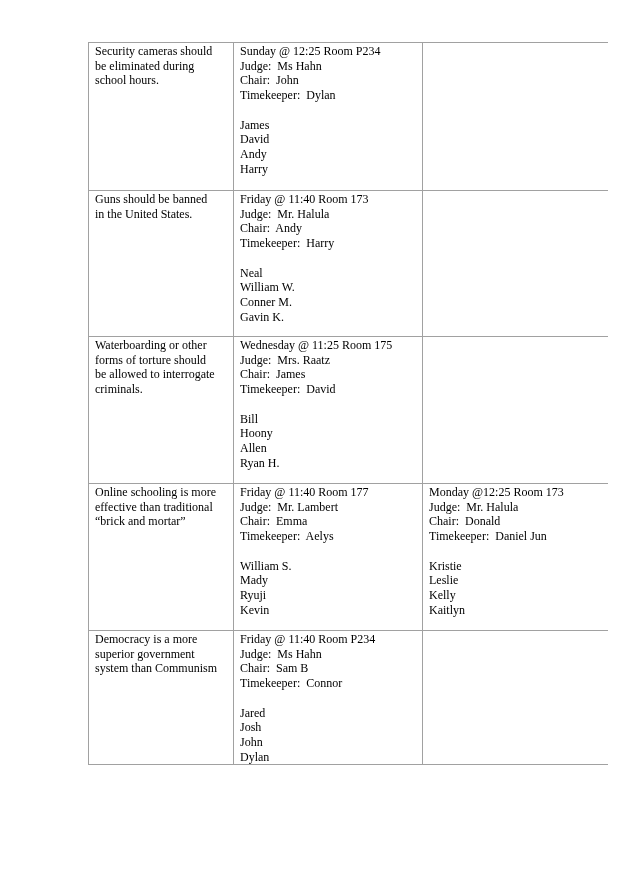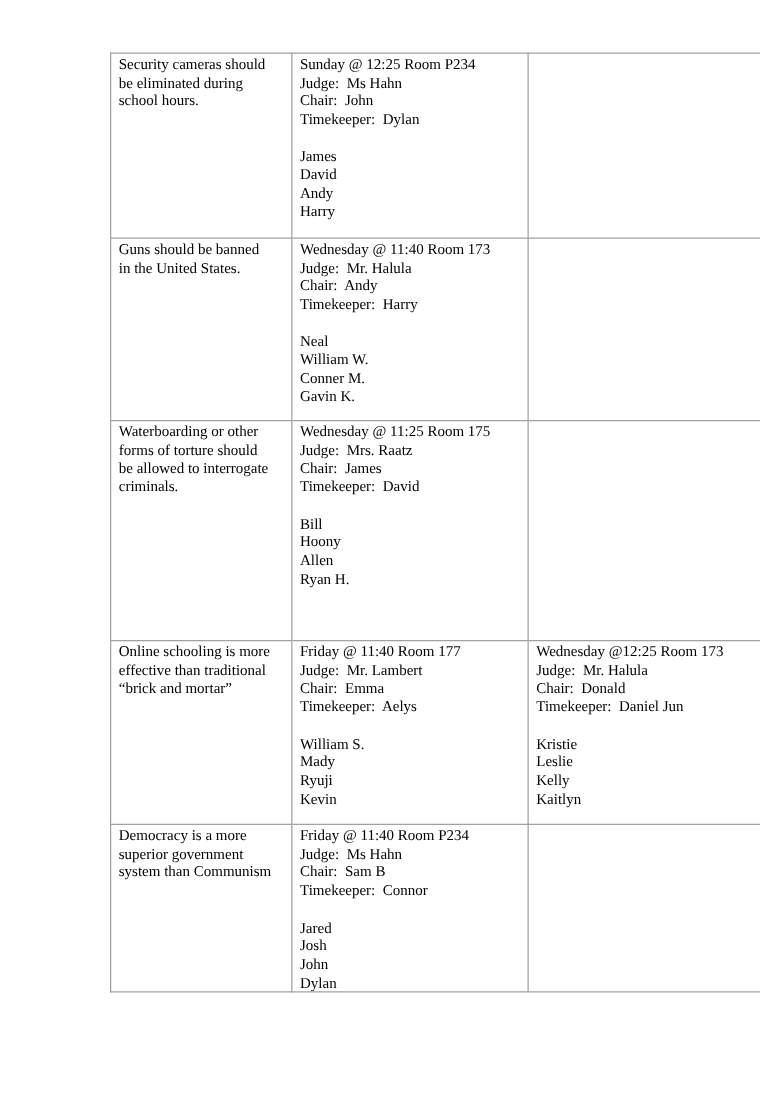--- a/index.html
+++ b/index.html
@@ -33,21 +33,21 @@
     overflow: hidden;
   }
   table.schedule td.last {
     border-right: none; 
   }
   col.c-topic    { width: 145px; }
   col.c-session1 { width: 189px; }
   col.c-session2 { width: 185px; }
   tr.r1 { height: 148px; }
   tr.r2 { height: 146px; }
-  tr.r3 { height: 176px; }
+  tr.r3 { height: 147px; }
   tr.r4 { height: 147px; }
   tr.r5 { height: 132px; margin-top: 32px; }
 </style>
 </head>
 <body>
 
 <div class="page">
   <table class="schedule">
     <colgroup>
       <col class="c-topic">
@@ -66,21 +66,21 @@
 
 James
 David
 Andy
 Harry</td>
         <td class="last"></td>
       </tr>
       <tr class="r2">
         <td>Guns should be banned
 in the United States.</td>
-        <td>Wednesday @ 11:40 Room 173
+        <td>Friday @ 11:40 Room 173
 Judge:  Mr. Halula
 Chair:  Andy
 Timekeeper:  Harry
 
 Neal
 William W.
 Conner M.
 Gavin K.</td>
         <td class="last"></td>
       </tr>
@@ -106,21 +106,21 @@
 “brick and mortar”</td>
         <td>Friday @ 11:40 Room 177
 Judge:  Mr. Lambert
 Chair:  Emma
 Timekeeper:  Aelys
 
 William S.
 Mady
 Ryuji
 Kevin</td>
-        <td class="last">Wednesday @12:25 Room 173
+        <td class="last">Monday @12:25 Room 173
 Judge:  Mr. Halula
 Chair:  Donald
 Timekeeper:  Daniel Jun
 
 Kristie
 Leslie
 Kelly
 Kaitlyn</td>
       </tr>
       <tr class="r5">

